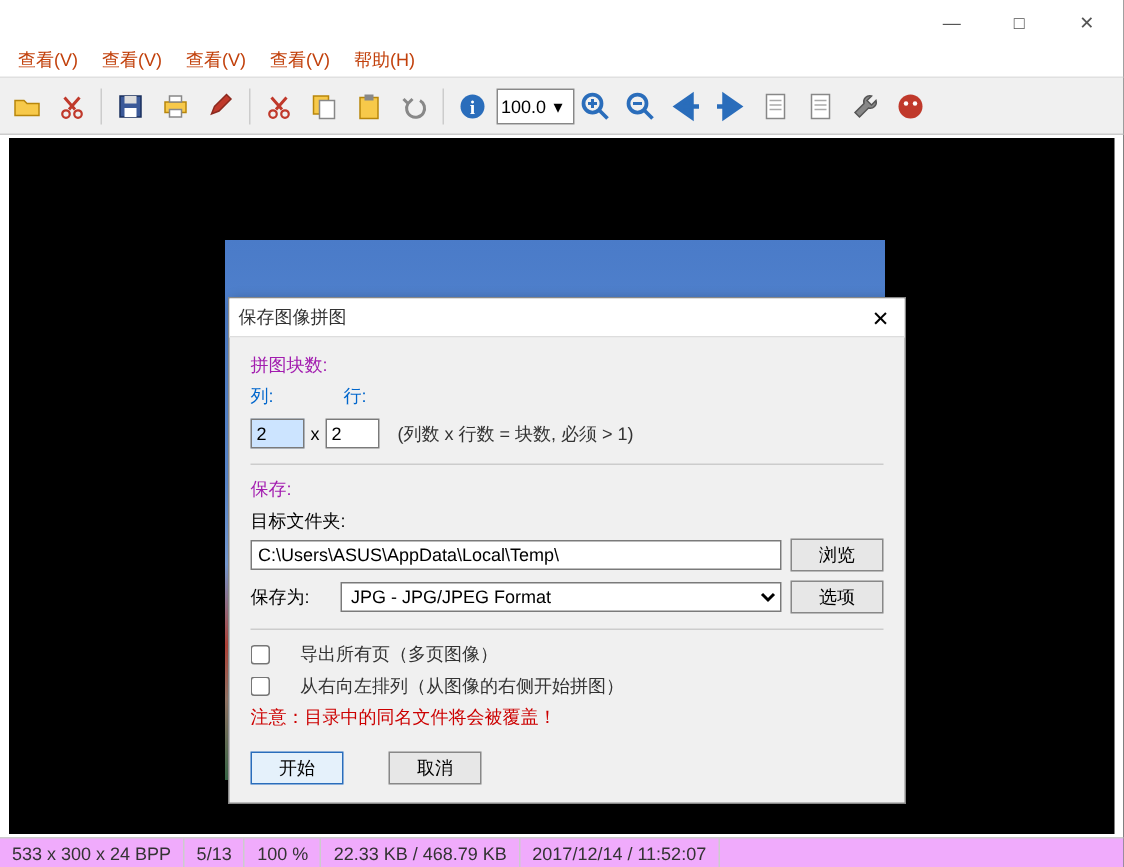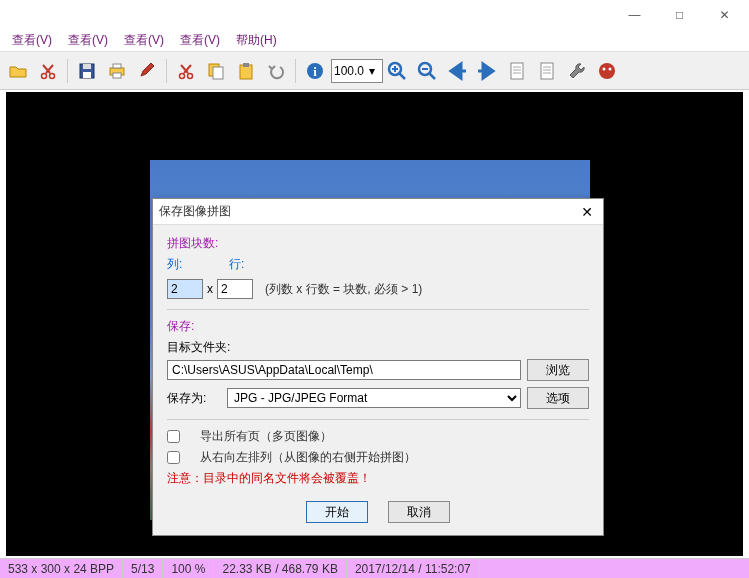--- a/index.html
+++ b/index.html
@@ -4,21 +4,21 @@
 <style>
 * { box-sizing: border-box; margin: 0; padding: 0; }
 body { font-family: "Microsoft YaHei", "SimSun", Tahoma, sans-serif; font-size: 12px; background: #fff; width: 749px; height: 578px; overflow: hidden; position: relative; }
 
 
 .titlebar { height: 30px; background: #fff; display: flex; align-items: center; justify-content: flex-end; padding: 0 2px; }
 .titlebar .win-btn { width: 45px; height: 28px; display: flex; align-items: center; justify-content: center; color: #555; font-size: 12px; }
 
 
 .menubar { height: 22px; display: flex; align-items: center; padding: 0 4px; background: #fff; border-bottom: 1px solid #e0e0e0; }
-.menubar .menu-item { padding: 2px 8px; color: #701a75; cursor: default; }
+.menubar .menu-item { padding: 2px 8px; color: #c2410c; cursor: default; }
 
 
 .toolbar { height: 38px; background: #f0f0f0; border-bottom: 1px solid #ccc; display: flex; align-items: center; padding: 0 4px; gap: 2px; }
 .toolbar .tb-btn { width: 28px; height: 28px; display: flex; align-items: center; justify-content: center; border-radius: 2px; cursor: pointer; }
 .toolbar .sep { width: 1px; height: 24px; background: #ccc; margin: 0 3px; }
 .toolbar .zoom-input { width: 52px; height: 24px; border: 1px solid #888; font-size: 12px; padding: 0 2px; }
 
 
 .canvas-area { position: absolute; left: 6px; right: 6px; top: 92px; bottom: 22px; background: #000; overflow: hidden; }
 .image-preview { position: absolute; left: 144px; top: 68px; width: 440px; height: 360px; background: linear-gradient(180deg, #4a7bc8 0%, #5d8dd6 45%, #7ca3de 60%, #b8453a 75%, #9b7a6a 85%, #3a6b4a 100%); }
@@ -38,21 +38,21 @@
 .hr { height: 1px; background: #ccc; margin: 10px 0 8px; }
 .path-row { display: flex; gap: 6px; align-items: center; margin-bottom: 6px; }
 .path-input { flex: 1; height: 20px; border: 1px solid #7a7a7a; background: #fff; padding: 0 4px; font-size: 12px; }
 .btn { width: 62px; height: 22px; border: 1px solid #888; background: #e7e7e7; font-size: 12px; cursor: pointer; }
 .btn.primary { border-color: #2a6dbb; background: #e5f1fb; }
 .combo { flex: 1; height: 20px; border: 1px solid #7a7a7a; background: #fff; font-size: 12px; padding: 0 2px; }
 .saveas-label { min-width: 54px; }
 .checkbox-row { display: flex; align-items: center; gap: 20px; margin-bottom: 4px; color: #333; }
 .checkbox-row input { width: 13px; height: 13px; }
 .warning { color: #c00; margin-top: 4px; }
-.dialog-buttons { display: flex; justify-content: center; gap: 20px; margin-top: 14px; }
+.dialog-buttons { display: flex; gap: 30px; margin-top: 14px; }
 
 
 .statusbar { position: absolute; left: 0; right: 0; bottom: 0; height: 20px; background: #f0abfc; border-top: 1px solid #ccc; display: flex; align-items: center; font-size: 12px; color: #333; }
 .statusbar .cell { padding: 0 8px; border-right: 1px solid #ccc; height: 100%; display: flex; align-items: center; }
 
 svg { display: block; }
 </style>
 </head>
 <body>
 

